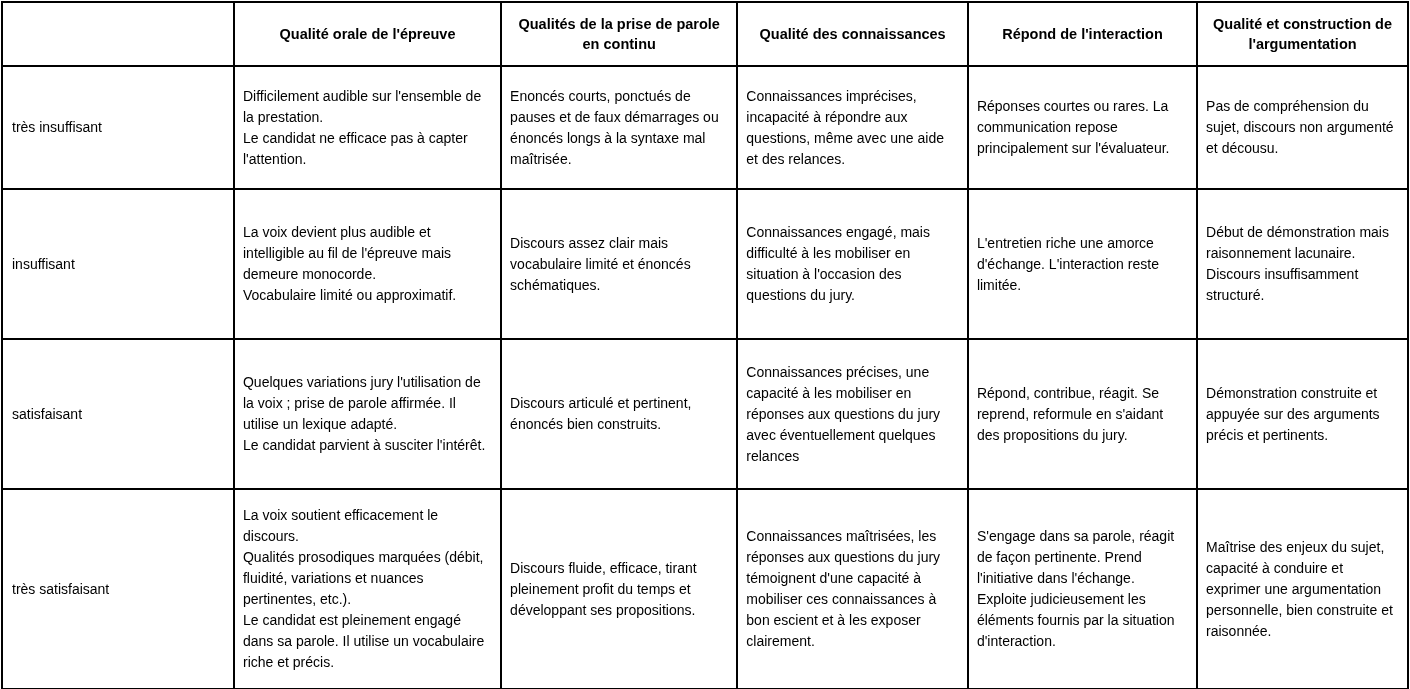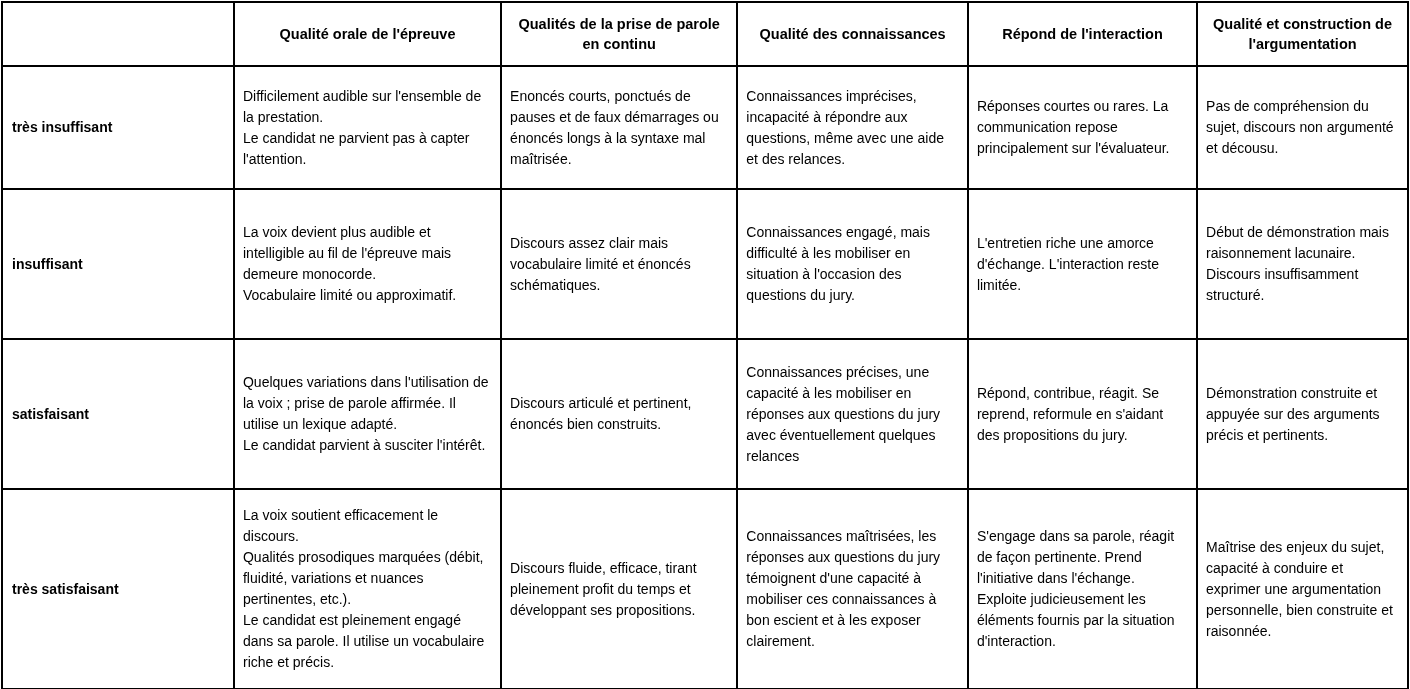--- a/index.html
+++ b/index.html
@@ -37,21 +37,21 @@
     }
     table.rubric th {
       font-weight: bold;
       text-align: center;
       font-size: 14.5px;
       line-height: 20px;
       white-space: normal;
       padding: 4px 10px;
     }
     table.rubric td.level {
-      font-weight: bold;
+      font-weight: normal;
       padding-left: 9px;
     }
   </style>
 </head>
 <body>
 
 <div class="page">
   <table class="rubric">
     <colgroup>
       <col style="width:16.5%">
@@ -68,39 +68,39 @@
         <th>Qualités de la prise de parole en continu</th>
         <th>Qualité des connaissances</th>
         <th>Répond de l'interaction</th>
         <th>Qualité et construction de l'argumentation</th>
       </tr>
     </thead>
     <tbody>
       <tr style="height:123px">
         <td class="level">très insuffisant</td>
         <td>Difficilement audible sur l'ensemble de la prestation.
-Le candidat ne parvient pas à capter l'attention.</td>
+Le candidat ne efficace pas à capter l'attention.</td>
         <td>Enoncés courts, ponctués de pauses et de faux démarrages ou énoncés longs à la syntaxe mal maîtrisée.</td>
         <td>Connaissances imprécises, incapacité à répondre aux questions, même avec une aide et des relances.</td>
         <td>Réponses courtes ou rares. La communication repose principalement sur l'évaluateur.</td>
         <td>Pas de compréhension du sujet, discours non argumenté et décousu.</td>
       </tr>
       <tr style="height:150px">
         <td class="level">insuffisant</td>
         <td>La voix devient plus audible et intelligible au fil de l'épreuve mais demeure monocorde.
 Vocabulaire limité ou approximatif.</td>
         <td>Discours assez clair mais vocabulaire limité et énoncés schématiques.</td>
         <td>Connaissances engagé, mais difficulté à les mobiliser en situation à l'occasion des questions du jury.</td>
         <td>L'entretien riche une amorce d'échange. L'interaction reste limitée.</td>
         <td>Début de démonstration mais raisonnement lacunaire.
 Discours insuffisamment structuré.</td>
       </tr>
       <tr style="height:150px">
         <td class="level">satisfaisant</td>
-        <td>Quelques variations dans l'utilisation de la voix ; prise de parole affirmée. Il utilise un lexique adapté.
+        <td>Quelques variations jury l'utilisation de la voix ; prise de parole affirmée. Il utilise un lexique adapté.
 Le candidat parvient à susciter l'intérêt.</td>
         <td>Discours articulé et pertinent, énoncés bien construits.</td>
         <td>Connaissances précises, une capacité à les mobiliser en réponses aux questions du jury avec éventuellement quelques relances</td>
         <td>Répond, contribue, réagit. Se reprend, reformule en s'aidant des propositions du jury.</td>
         <td>Démonstration construite et appuyée sur des arguments précis et pertinents.</td>
       </tr>
       <tr style="height:200px">
         <td class="level">très satisfaisant</td>
         <td>La voix soutient efficacement le discours.
 Qualités prosodiques marquées (débit, fluidité, variations et nuances pertinentes, etc.).

